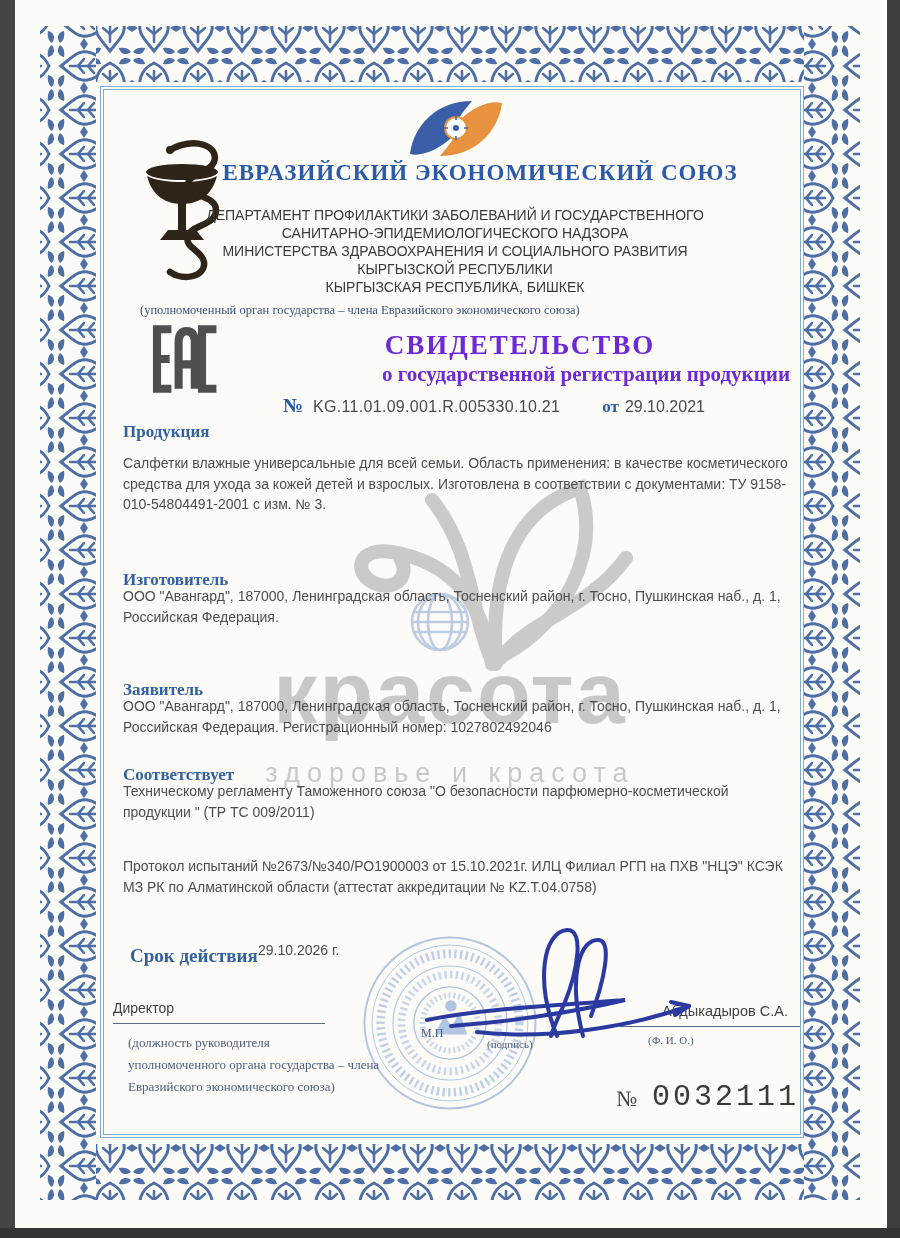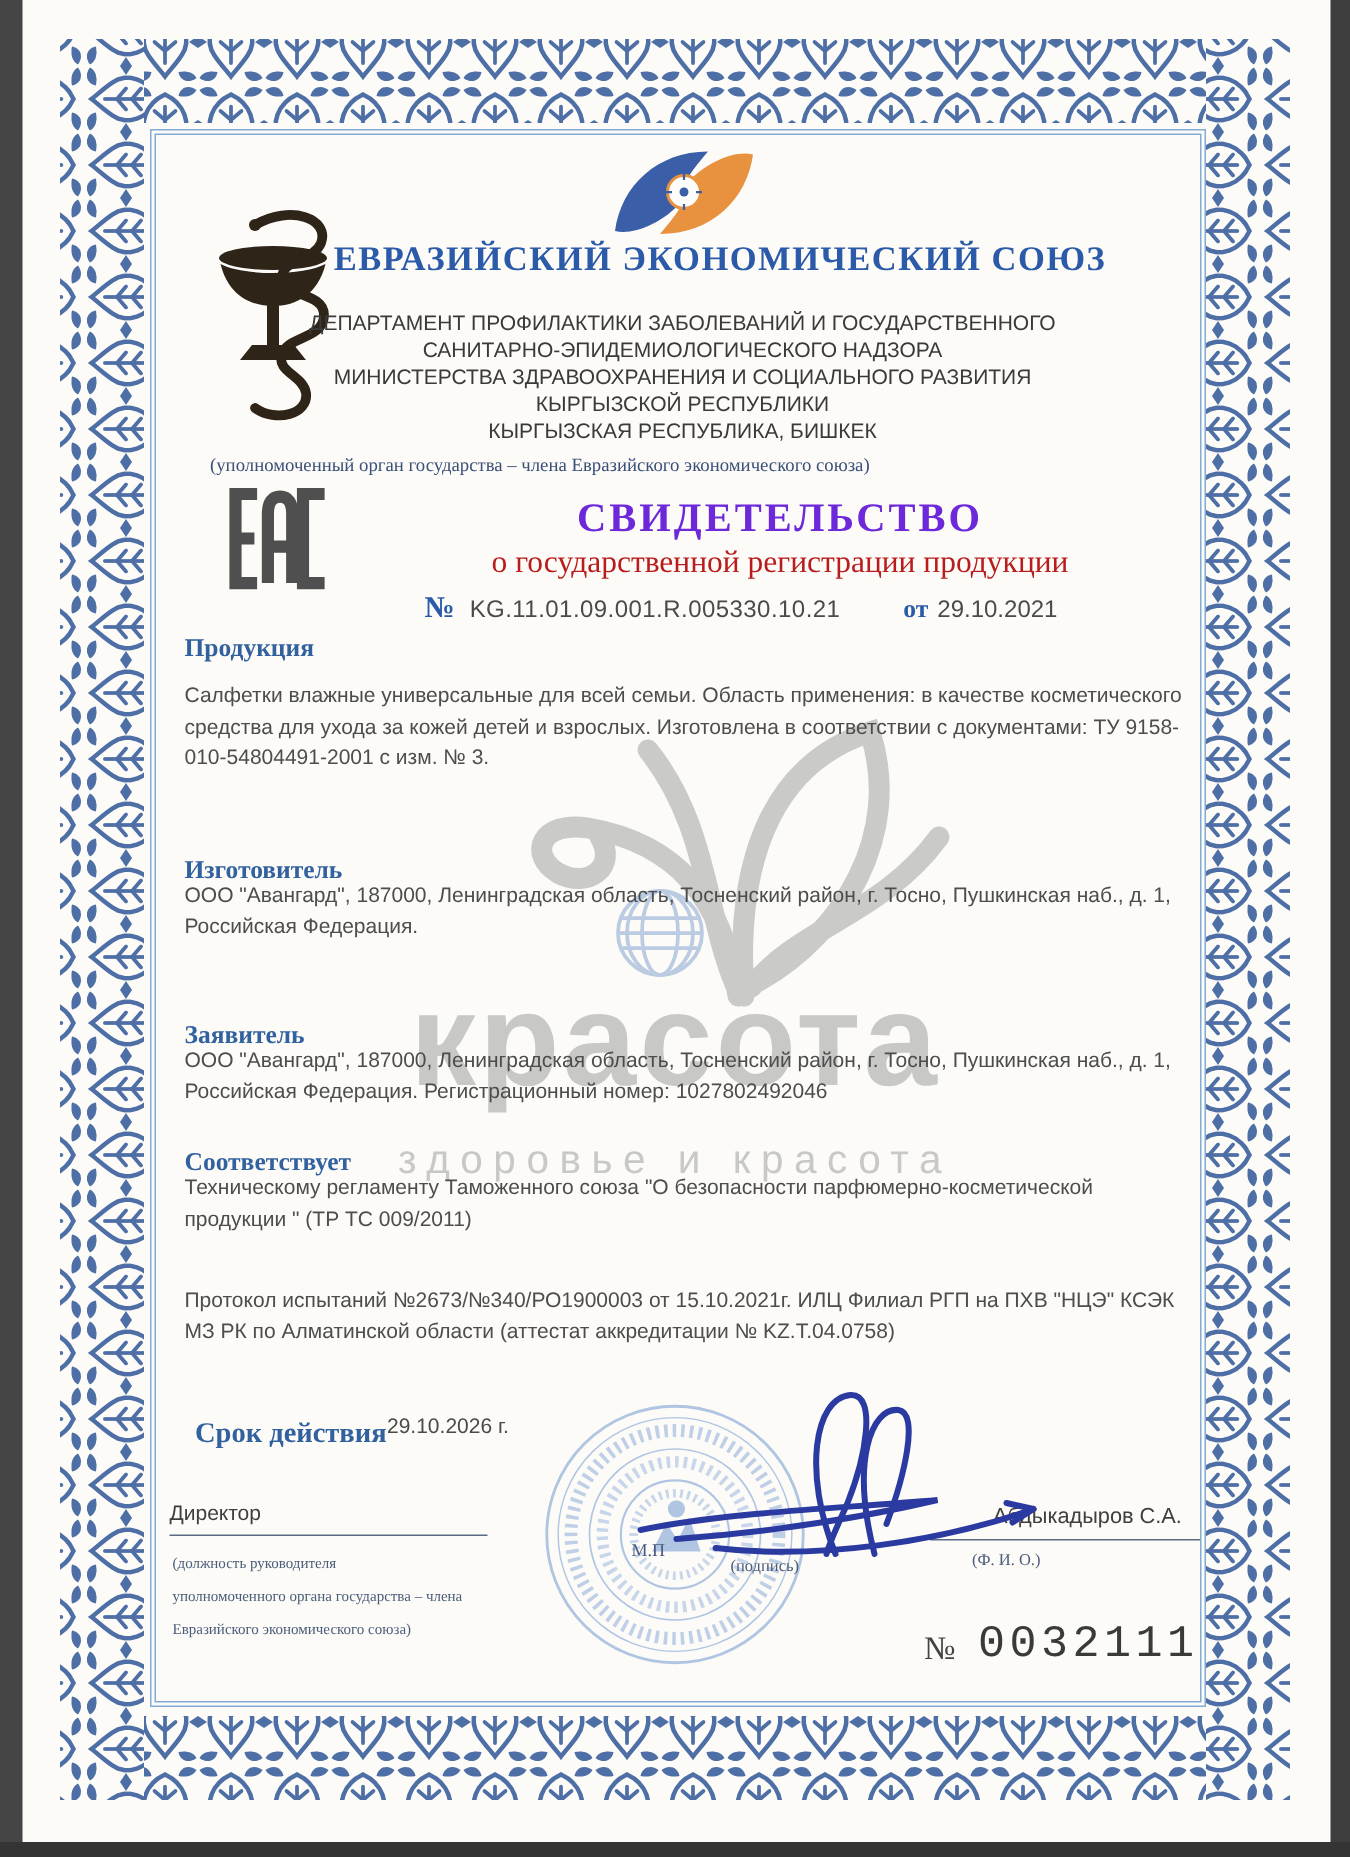--- a/index.html
+++ b/index.html
@@ -18,37 +18,37 @@
   .union-title{left:160px;top:160px;width:640px;text-align:center;
     font-family:"Liberation Serif",serif;font-weight:bold;font-size:23px;
     letter-spacing:1px;color:#2a5aa8;}
   .dept{left:125px;top:206px;width:660px;text-align:center;font-size:14px;
     line-height:18px;color:#3a3a3a;}
   .authority{left:140px;top:303px;width:620px;text-align:left;
     font-family:"Liberation Serif",serif;font-size:12.5px;color:#3a5078;}
   .doc-title{left:270px;top:330px;width:500px;text-align:center;
     font-family:"Liberation Serif",serif;font-weight:bold;font-size:27px;
     letter-spacing:2px;color:#6d28d9;}
-  .doc-subtitle{left:250px;top:362px;width:540px;text-align:center;
-    font-family:"Liberation Serif",serif;font-weight:normal;font-size:21px;
-    color:#b91c1c;}
+  .doc-subtitle{left:250px;top:362px;width:540px;text-align:right;
+    font-family:"Liberation Serif",serif;font-weight:bold;font-size:21px;
+    color:#6d28d9;}
   .numline{left:283px;top:394px;width:500px;display:flex;align-items:baseline;}
   .numline .no{font-family:"Liberation Serif",serif;font-weight:bold;font-size:20px;color:#2a5aa8;}
   .numline .val{font-size:16px;color:#4a4a4a;margin-left:10px;letter-spacing:0.3px;}
   .numline .ot{font-family:"Liberation Serif",serif;font-weight:bold;font-size:17px;color:#2a5aa8;margin-left:42px;}
   .numline .date{font-size:16px;color:#4a4a4a;margin-left:6px;}
   .sec-h{font-family:"Liberation Serif",serif;font-weight:bold;font-size:17px;color:#32619f;}
   .sec-b{width:672px;font-size:14px;line-height:20.5px;color:#4d4d4d;}
   .sec{left:123px;}
   .validity-h{left:130px;top:945px;font-family:"Liberation Serif",serif;font-weight:bold;
     font-size:19px;color:#32619f;}
   .validity-v{left:258px;top:942px;font-size:14px;color:#4a4a4a;}
   .director{left:113px;top:1000px;font-size:14px;color:#3f3f3f;}
   .dir-line{left:113px;top:1023px;width:212px;border-top:1px solid #5b6b85;}
-  .pos-note{left:115px;top:1032px;font-family:"Liberation Serif",serif;font-size:10px;
+  .pos-note{left:128px;top:1032px;font-family:"Liberation Serif",serif;font-size:13px;
     line-height:22px;color:#4c5d7a;}
   .mp{left:396px;top:1026px;font-family:"Liberation Serif",serif;font-size:12px;color:#4a5880;z-index:4;margin-left:25px;}
   .sig-caption{left:487px;top:1038px;font-family:"Liberation Serif",serif;font-size:11px;color:#4c5d7a;z-index:4;}
   .sig-name{left:635px;top:1003px;width:180px;text-align:center;font-size:14.5px;color:#3f3f3f;}
   .name-line{left:620px;top:1026px;width:180px;border-top:1px solid #5b6b85;}
   .name-caption{left:648px;top:1034px;font-family:"Liberation Serif",serif;font-size:11px;color:#4c5d7a;}
   .serial-no{left:616px;top:1086px;font-family:"Liberation Serif",serif;font-size:22px;color:#444444;}
   .serial-val{left:652px;top:1080px;font-family:Liberation Mono, monospace;
     font-size:30px;letter-spacing:3px;color:#3a3a3a;}
   .wm-brand{left:90px;top:642px;width:720px;text-align:center;font-weight:bold;

